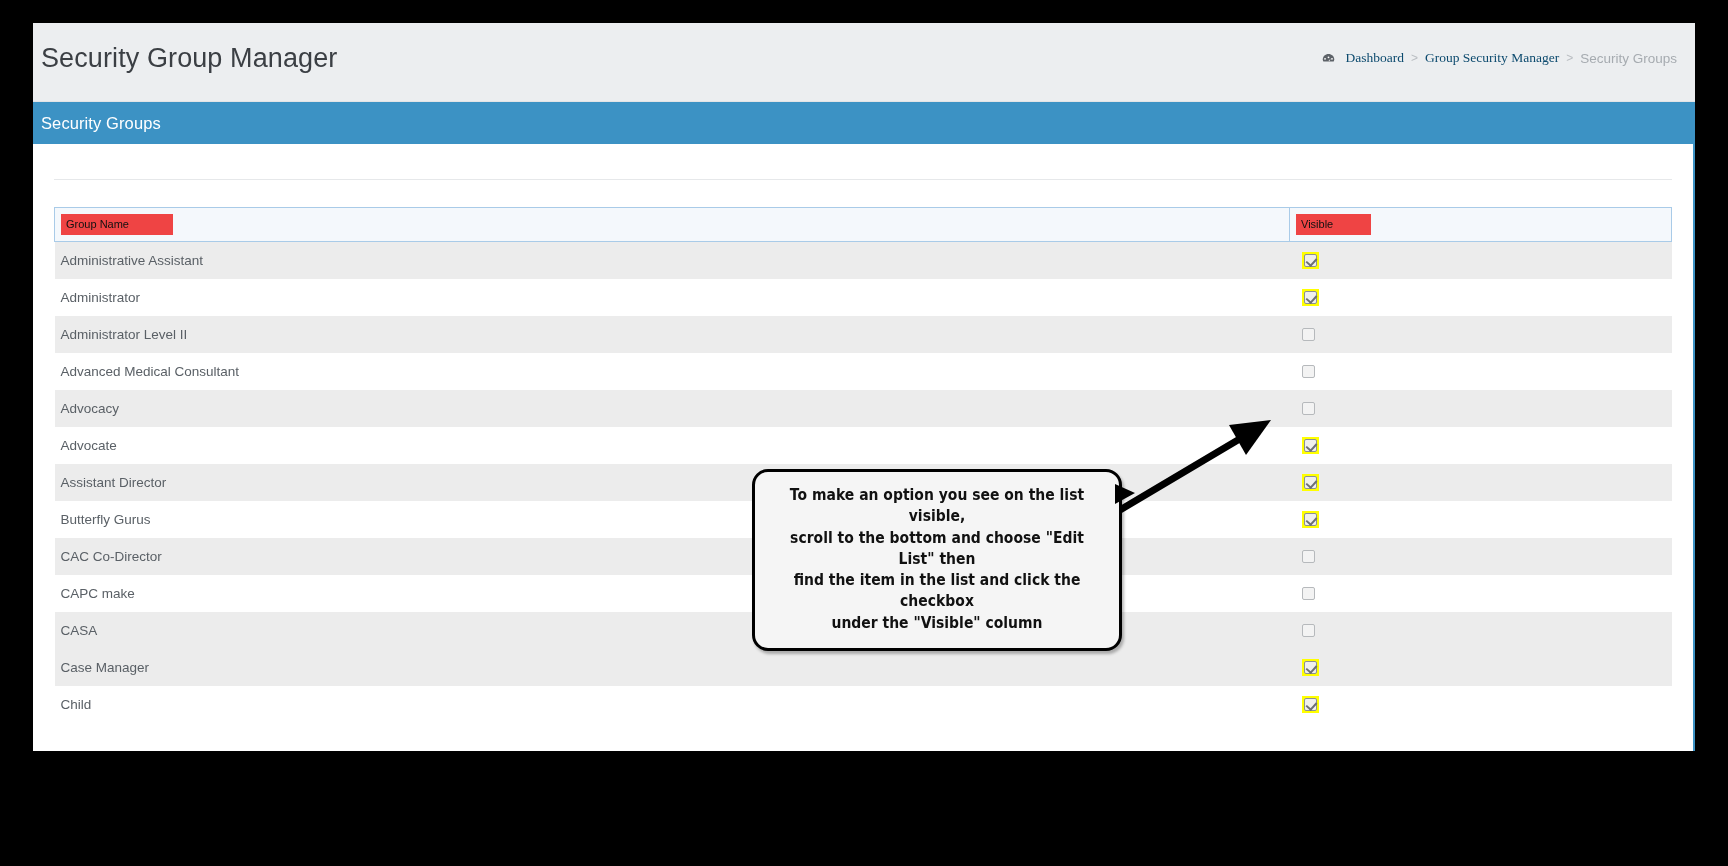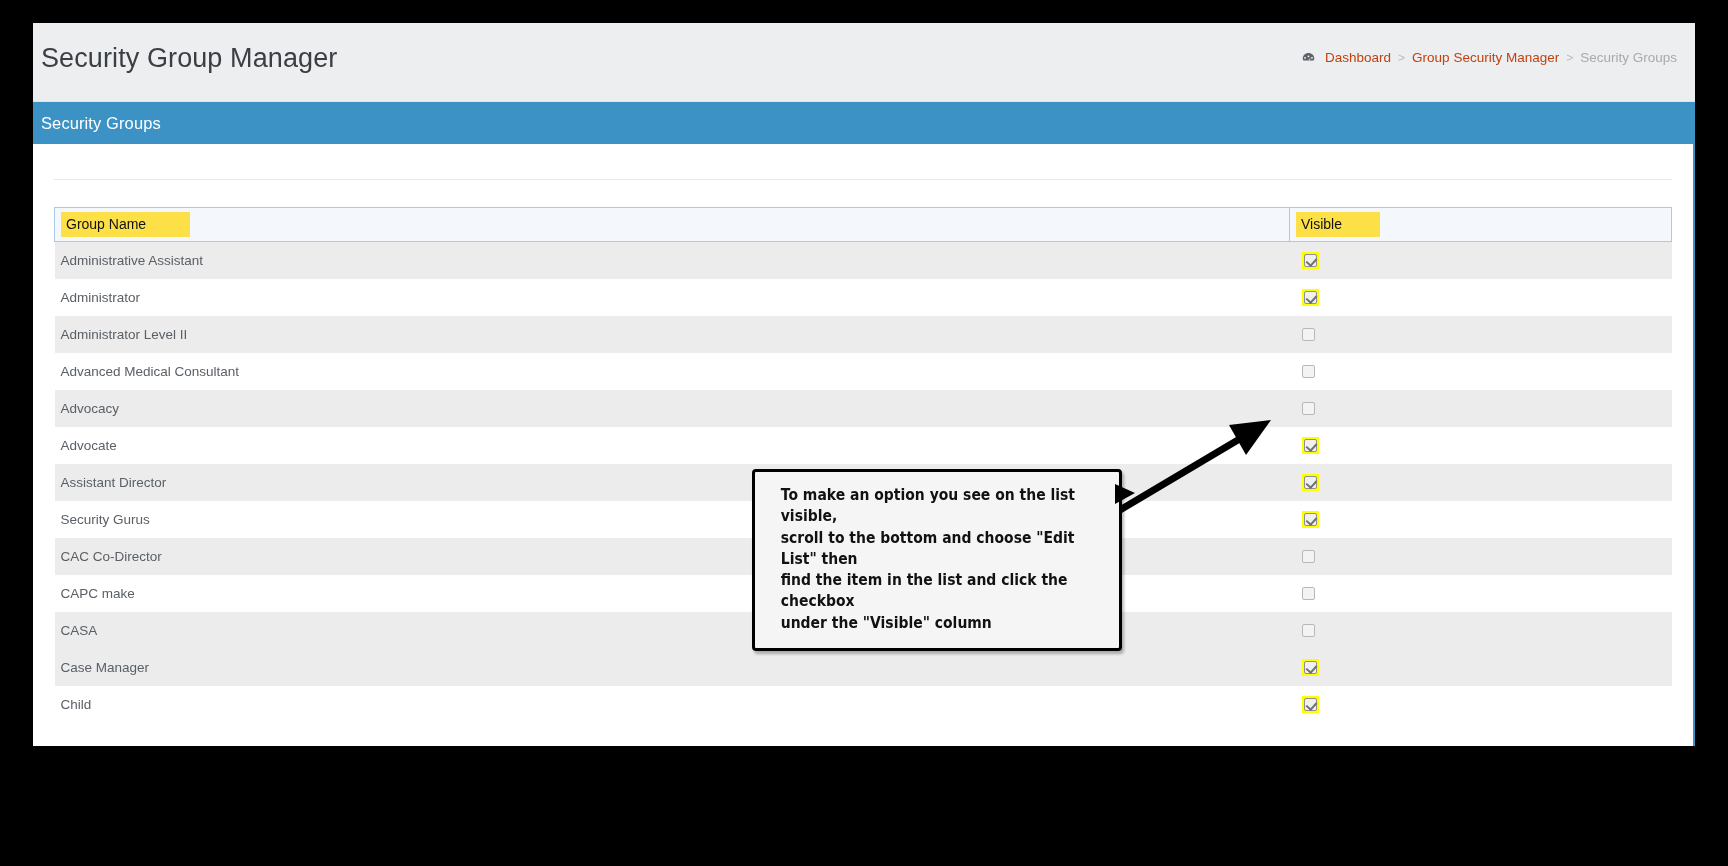--- a/index.html
+++ b/index.html
@@ -5,21 +5,21 @@
 <style>
   * { box-sizing: border-box; }
   html, body {
     margin: 0; padding: 0;
     background: #000000;
     font-family: "Liberation Sans", sans-serif;
   }
   .screen {
     position: relative;
     width: 1728px;
-    height: 746px;
+    height: 866px;
     background: #000000;
     overflow: hidden;
   }
   
   .viewport {
     position: absolute;
     left: 33px;
     top: 23px;
     width: 1662px;
     height: 728px;
@@ -53,21 +53,21 @@
     font-size: 13.5px;
     color: #9aa0a6;
     white-space: nowrap;
   }
   .breadcrumb .dash-icon {
     display: inline-block;
     width: 15px; height: 15px;
     position: relative;
     margin-right: 2px;
   }
-  .breadcrumb .crumb-link { color: #c2410c; }
+  .breadcrumb .crumb-link { color: #0c4a6e; font-family: Liberation Serif, serif; }
   .breadcrumb .crumb-sep { color: #b9bdc1; font-size: 12px; }
   .breadcrumb .crumb-current { color: #a6abb0; }
 
   
   .section-bar {
     height: 42px;
     background: #3c92c4;
     display: flex;
     align-items: center;
     padding-left: 8px;
@@ -111,24 +111,24 @@
     border: 1px solid #a9cbe8;
     height: 34px;
     padding: 0 0 0 6px;
     text-align: left;
     font-size: 13.5px;
     font-weight: 400;
     color: #1b1b1b;
     vertical-align: middle;
   }
   .hl {
-    background: #fde047;
+    background: #ef4444;
     padding: 3px 44px 3px 5px;
     color: #111111;
-    font-size: 14px;
+    font-size: 11px;
     line-height: 1.35;
     display: inline-block;
   }
   .hl.visible-hl { padding-right: 38px; }
 
   table.grid td {
     height: 37px;
     padding: 0 0 0 6px;
     font-size: 13.5px;
     color: #5a6066;
@@ -173,21 +173,22 @@
 
   
   .callout {
     position: absolute;
     left: 719px;
     top: 325px;
     width: 370px;
     padding: 13px 14px 14px 14px;
     background: #f5f5f5;
     border: 3px solid #000000;
-    border-radius: 4px;
+    border-radius: 16px;
+    text-align: center;
     z-index: 40;
     box-shadow: 2px 3px 3px rgba(0,0,0,0.28);
   }
   .callout-text {
     font-family: "DejaVu Sans", sans-serif;
     font-weight: bold;
     font-size: 15px;
     line-height: 1.42;
     color: #111111;
     white-space: pre-line;
@@ -286,21 +287,21 @@
               </tr>
               <tr class="even">
                 <td>Advocate</td>
                 <td class="col-visible"><span class="cb-cell-inner"><span class="cb-checked-wrap"><span class="cbox checked"></span></span></span></td>
               </tr>
               <tr class="odd">
                 <td>Assistant Director</td>
                 <td class="col-visible"><span class="cb-cell-inner"><span class="cb-checked-wrap"><span class="cbox checked"></span></span></span></td>
               </tr>
               <tr class="even">
-                <td>Security Gurus</td>
+                <td>Butterfly Gurus</td>
                 <td class="col-visible"><span class="cb-cell-inner"><span class="cb-checked-wrap"><span class="cbox checked"></span></span></span></td>
               </tr>
               <tr class="odd">
                 <td>CAC Co-Director</td>
                 <td class="col-visible"><span class="cb-cell-inner"><span class="cbox"></span></span></td>
               </tr>
               <tr class="even">
                 <td>CAPC make</td>
                 <td class="col-visible"><span class="cb-cell-inner"><span class="cbox"></span></span></td>
               </tr>

